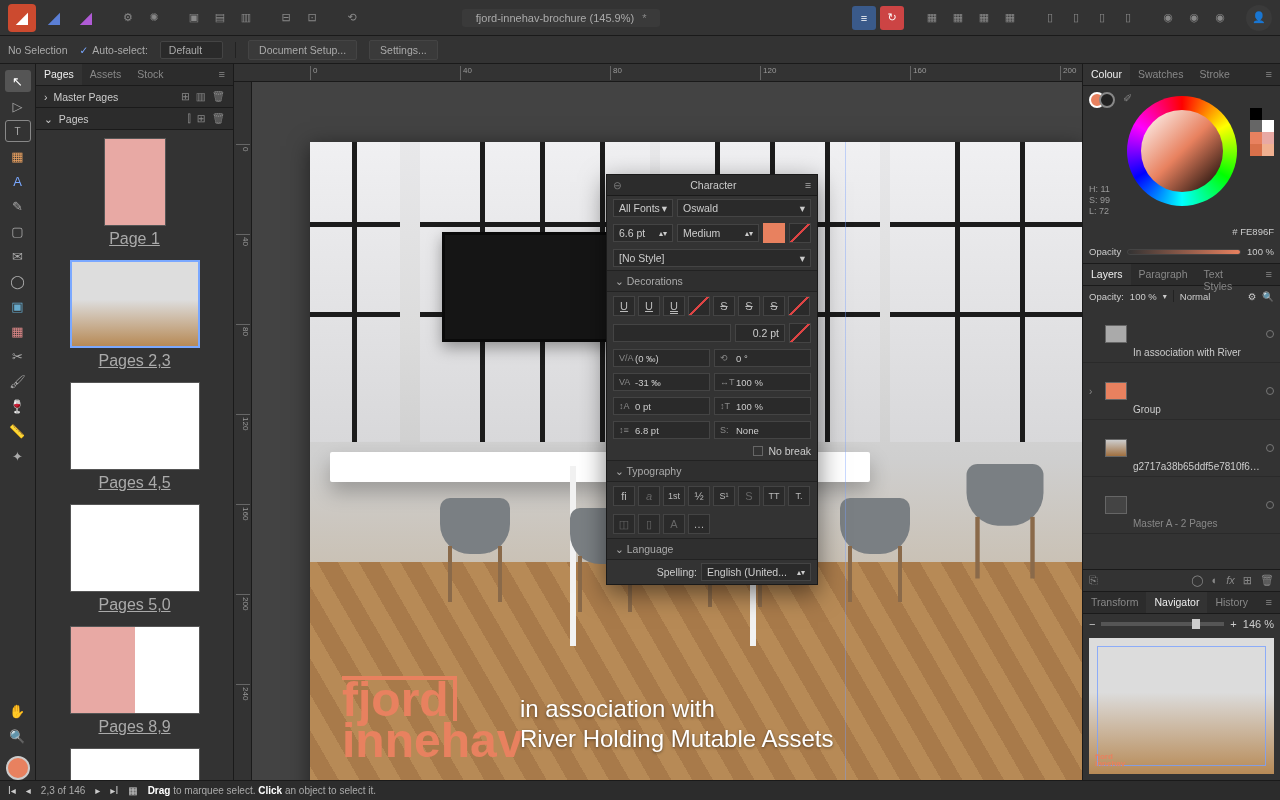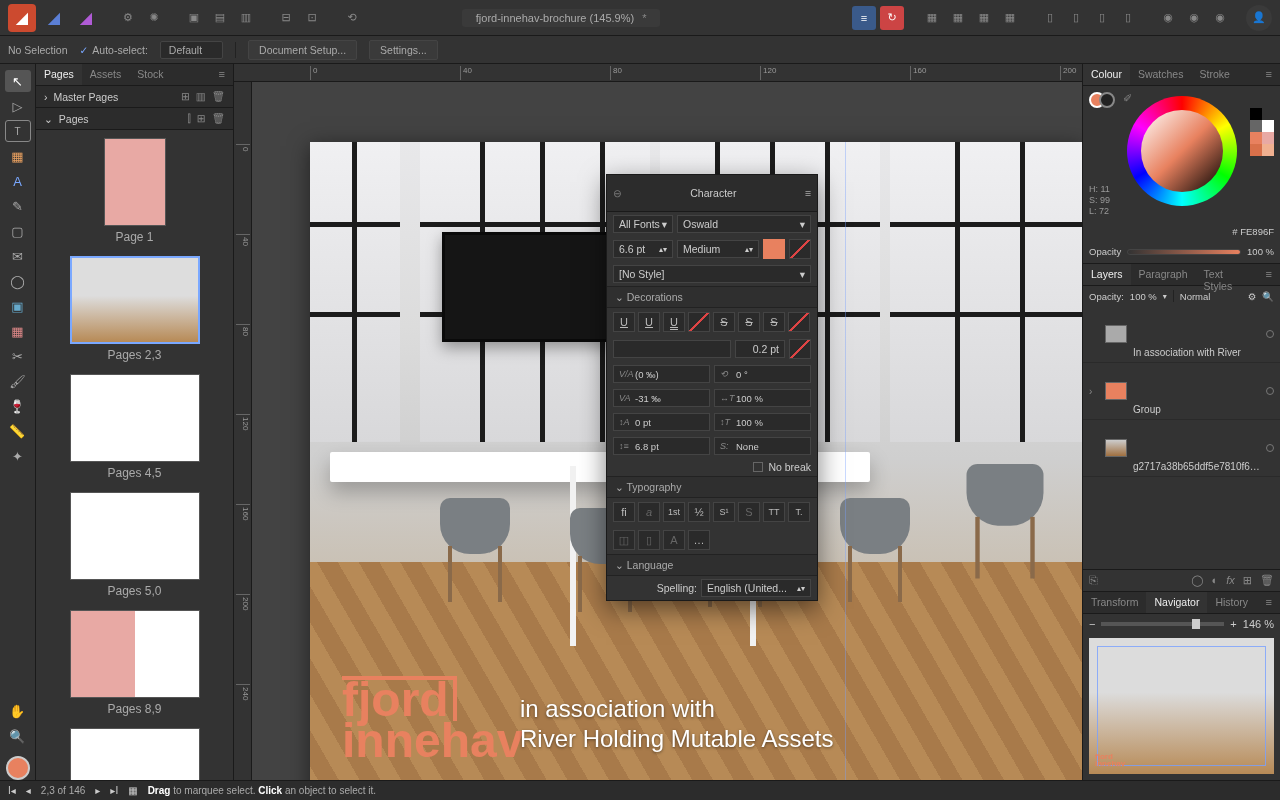--- a/index.html
+++ b/index.html
@@ -37,21 +37,21 @@
 .panel-menu { margin-left: auto; padding: 4px 8px; color: #888; }
 .panel-section { padding: 4px 8px; font-size: 10.5px; color: #ccc; display: flex; align-items: center; gap: 6px; background: #2c2c2c; border-bottom: 1px solid #1a1a1a; }
 .panel-section .icons { margin-left: auto; display: flex; gap: 6px; color: #888; }
 .pages-scroll { flex: 1; overflow-y: auto; padding: 8px; }
 .page-thumb { margin-bottom: 12px; text-align: center; }
 .page-thumb .thumb { background: #e8a9a4; border: 1px solid #555; margin: 0 auto 4px; }
 .page-thumb.sel .thumb { border: 2px solid #7aa8ff; }
 .page-thumb .thumb.single { width: 62px; height: 88px; }
 .page-thumb .thumb.double { width: 130px; height: 88px; display: flex; }
 .thumb-half { flex: 1; }
-.page-thumb .caption { font-size: 12px; color: #aaa; }
+.page-thumb .caption { font-size: 16px; color: #aaa; text-decoration: underline; }
 
 
 .canvas-area { flex: 1; background: #434343; position: relative; overflow: hidden; }
 .ruler-h { height: 18px; background: #333; border-bottom: 1px solid #1a1a1a; display: flex; font-size: 8px; color: #999; position: relative; }
 .ruler-h .tick { position: absolute; top: 2px; border-left: 1px solid #666; height: 14px; padding-left: 2px; }
 .ruler-v { width: 18px; background: #333; border-right: 1px solid #1a1a1a; position: absolute; top: 18px; left: 0; bottom: 0; }
 .ruler-v .tick { position: absolute; left: 2px; border-top: 1px solid #666; width: 14px; writing-mode: vertical-rl; font-size: 8px; color: #999; padding-top: 2px; }
 .canvas-inner { position: absolute; top: 18px; left: 18px; right: 0; bottom: 0; overflow: hidden; }
 .page-canvas { position: absolute; top: 60px; left: 58px; right: 0; height: 660px; background: linear-gradient(180deg, #e8e8ea 0%, #dcdcdc 28%, #cfcfcf 48%, #bda27a 100%); box-shadow: 0 4px 20px rgba(0,0,0,0.5); overflow: hidden; }
 
@@ -65,30 +65,30 @@
 .chair .seat { position:absolute; bottom:48px; left:10px; right:10px; height:56px; background:#7a7f83; border-radius: 10px 10px 30px 30px; }
 .chair .leg { position:absolute; bottom:0; width:4px; height:56px; background:#8a6a4a; }
 .floor { position:absolute; left:0; right:0; bottom:0; height:240px; background: repeating-linear-gradient(60deg, #b78a56 0 18px, #a87a4a 18px 36px), repeating-linear-gradient(-60deg, rgba(0,0,0,0.08) 0 18px, transparent 18px 36px); }
 .logo-text { position: absolute; left: 32px; bottom: 40px; font-family: "Arial Black", sans-serif; color: #E8815F; font-weight: 900; line-height: 0.85; font-size: 48px; }
 .logo-text .bar { display:inline-block; border: 4px solid #E8815F; border-bottom: none; border-left: none; padding: 0 4px 0 0; }
 .assoc-text { position: absolute; left: 210px; bottom: 48px; color: #fff; font-size: 24px; font-weight: 300; line-height: 1.25; text-shadow: 0 1px 3px rgba(0,0,0,0.5); font-family: "Arial Narrow", sans-serif; }
 
 
 .char-panel { position: absolute; top: 110px; right: 264px; width: 212px; background: #333; border: 1px solid #1a1a1a; box-shadow: 0 8px 24px rgba(0,0,0,0.5); font-size: 10.5px; }
 .char-head { display: flex; align-items: center; padding: 4px 6px; background: #2c2c2c; border-bottom: 1px solid #1a1a1a; }
-.char-head .title { margin: 8px auto; color: #ccc; }
+.char-head .title { margin: 0 auto; color: #ccc; }
 .char-row { display: flex; gap: 4px; padding: 3px 6px; align-items: center; }
 .char-row .field { flex: 1; background: #2a2a2a; border: 1px solid #444; padding: 2px 5px; color: #ccc; display: flex; align-items: center; justify-content: space-between; height: 18px; }
 .char-section { padding: 4px 8px; color: #aaa; background: #2f2f2f; border-top: 1px solid #222; border-bottom: 1px solid #222; }
 .deco-row, .typo-row { display: flex; gap: 3px; padding: 4px 6px; }
 .deco-btn { width: 22px; height: 20px; background: #2a2a2a; border: 1px solid #444; display: flex; align-items: center; justify-content: center; color: #bbb; font-size: 11px; cursor: pointer; }
 .deco-btn.no { background: linear-gradient(135deg, #2a2a2a 45%, #d44 45%, #d44 55%, #2a2a2a 55%); }
 .pt-row { display: flex; gap: 4px; padding: 3px 6px; }
 .pt-field { flex: 1; background: #2a2a2a; border: 1px solid #444; padding: 2px 5px; display: flex; align-items: center; gap: 4px; height: 18px; font-size: 9.5px; color: #ccc; }
-.pt-field .icon { color: #888; font-size: 9px; width: 12px; font-style: italic; }
+.pt-field .icon { color: #888; font-size: 9px; width: 12px; }
 
 
 .right { width: 198px; background: #333; border-left: 1px solid #1a1a1a; display: flex; flex-direction: column; }
 .colour-area { padding: 6px; border-bottom: 1px solid #1a1a1a; height: 178px; position: relative; }
 .colour-wheel { width: 110px; height: 110px; border-radius: 55px; background: conic-gradient(red, yellow, lime, cyan, blue, magenta, red); margin: 4px auto 6px; position: relative; }
 .colour-wheel::after { content:""; position:absolute; inset:14px; border-radius:50%; background: linear-gradient(135deg, #fff, #E8815F, #000); }
 .swatch-strip { position: absolute; top: 22px; right: 6px; width: 24px; display: flex; flex-wrap: wrap; }
 .swatch-strip div { width: 12px; height: 12px; }
 .hsl { position: absolute; left: 6px; top: 98px; font-size: 9px; color: #999; line-height: 1.2; }
 .hex { position: absolute; right: 6px; bottom: 26px; font-size: 9.5px; color: #ccc; }
@@ -552,20 +552,26 @@
           <div class="thumb" style="background:#E8815F"></div>
           <div class="txt">Group</div>
           <div class="dot"></div>
         </div>
         <div class="layer-row">
           <span style="width:10px"></span>
           <div class="thumb" style="background:linear-gradient(#ccc,#a07040)"></div>
           <div class="txt">g2717a38b65ddf5e7810f648...</div>
           <div class="dot"></div>
         </div>
+        <div class="layer-row" style="color:#888">
+          <span style="width:10px"></span>
+          <div class="thumb" style="background:#444"></div>
+          <div class="txt">Master A - 2 Pages</div>
+          <div class="dot"></div>
+        </div>
       </div>
       <div class="layers-foot">
         <span>⎘</span>
         <span style="flex:1"></span>
         <span>◯</span>
         <span>◐</span>
         <span style="font-style:italic">fx</span>
         <span>⊞</span>
         <span>🗑</span>
       </div>

